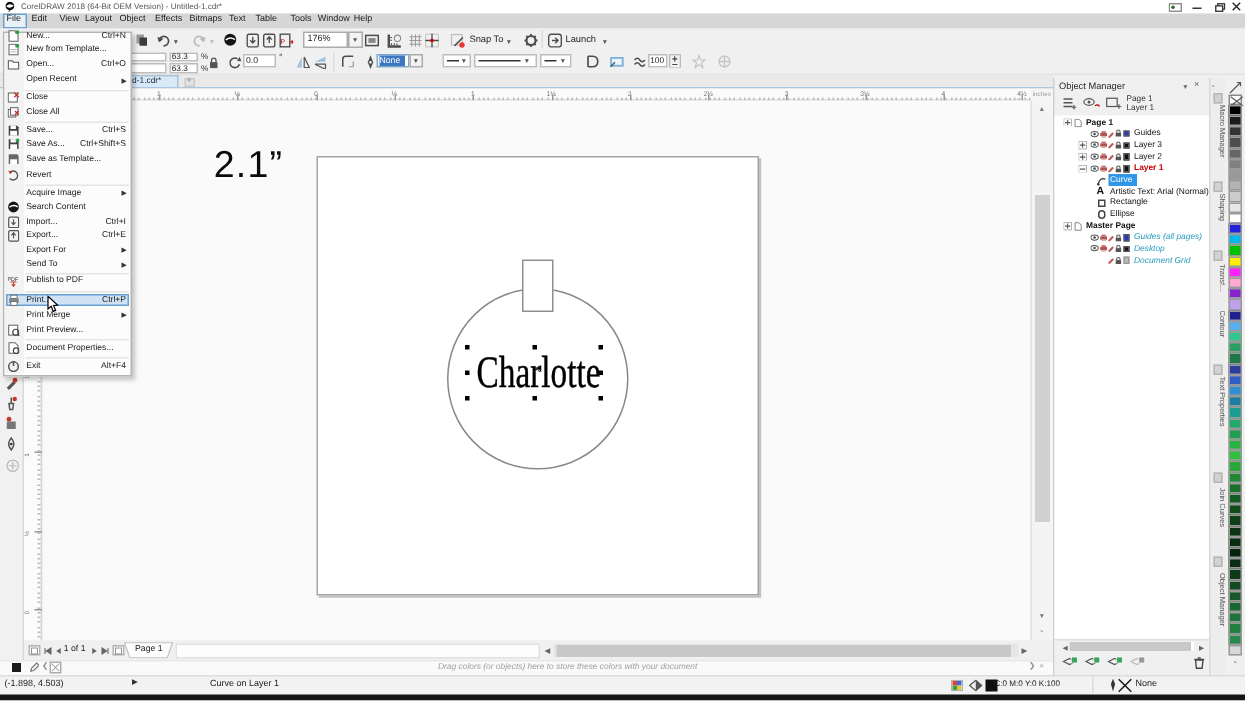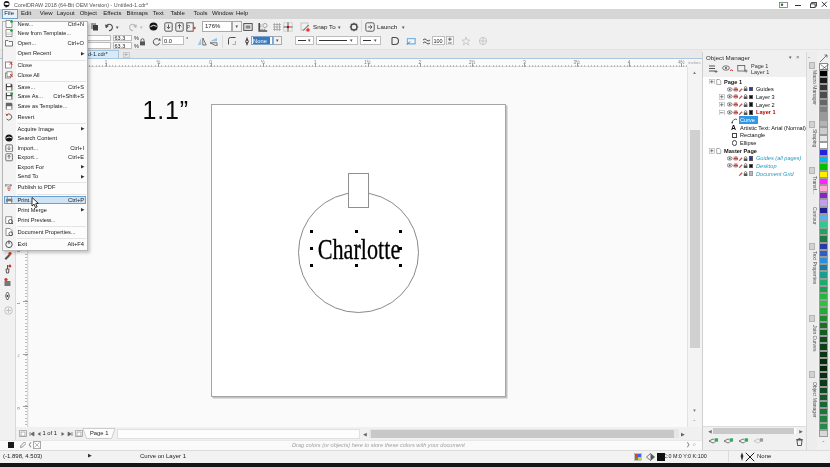--- a/index.html
+++ b/index.html
@@ -629,21 +629,21 @@
       </svg>
     </div>
 <div style="left:4px;top:306px;width:9px;height:9px;">
       <svg width="9" height="9" viewBox="0 0 9 9">
         <circle cx="4.5" cy="4.5" r="3.8" fill="none" stroke="#b9b9b9" stroke-width="0.8"></circle>
         <path d="M4.5 2 V7 M2 4.5 H7" stroke="#b9b9b9" stroke-width="0.8"></path>
       </svg>
     </div>
 <div style="left:29px;top:67px;width:658px;height:360px;background:#fafafa;"></div>
 <div style="left:211px;top:103.5px;width:295px;height:293px;background:#fff;border:1px solid #a5a5a5;box-shadow:1.5px 1.5px 0 #c2c2c2;"></div>
-<div style="left:142.5px;top:96.5px;width:60px;height:26px;font-size:25px;line-height:26px;letter-spacing:0.8px;color:#0a0a0a;">1.1”</div>
+<div style="left:142.5px;top:96.5px;width:60px;height:26px;font-size:25px;line-height:26px;letter-spacing:0.8px;color:#0a0a0a;">2.1”</div>
 <div style="left:297.5px;top:192px;width:121px;height:121px;border:1px solid #898989;border-radius:50%;background:transparent;"></div>
 <div style="left:348px;top:173px;width:20.5px;height:35px;background:#fff;border:1px solid #8f8f8f;"></div>
 <div style="left:258.5px;top:234px;width:200px;height:34px;font-family:'Liberation Serif',serif;font-size:30px;line-height:30px;color:#000;text-align:center;transform:scaleX(0.74);-webkit-text-stroke:0.3px #000;">Charlotte</div>
 <div style="left:310.2px;top:230.2px;width:3.2px;height:3.2px;background:#000;"></div>
 <div style="left:355.2px;top:230.2px;width:3.2px;height:3.2px;background:#000;"></div>
 <div style="left:399.2px;top:230.2px;width:3.2px;height:3.2px;background:#000;"></div>
 <div style="left:310.2px;top:247.2px;width:3.2px;height:3.2px;background:#000;"></div>
 <div style="left:399.2px;top:247.2px;width:3.2px;height:3.2px;background:#000;"></div>
 <div style="left:310.2px;top:264.2px;width:3.2px;height:3.2px;background:#000;"></div>
 <div style="left:355.2px;top:264.2px;width:3.2px;height:3.2px;background:#000;"></div>

